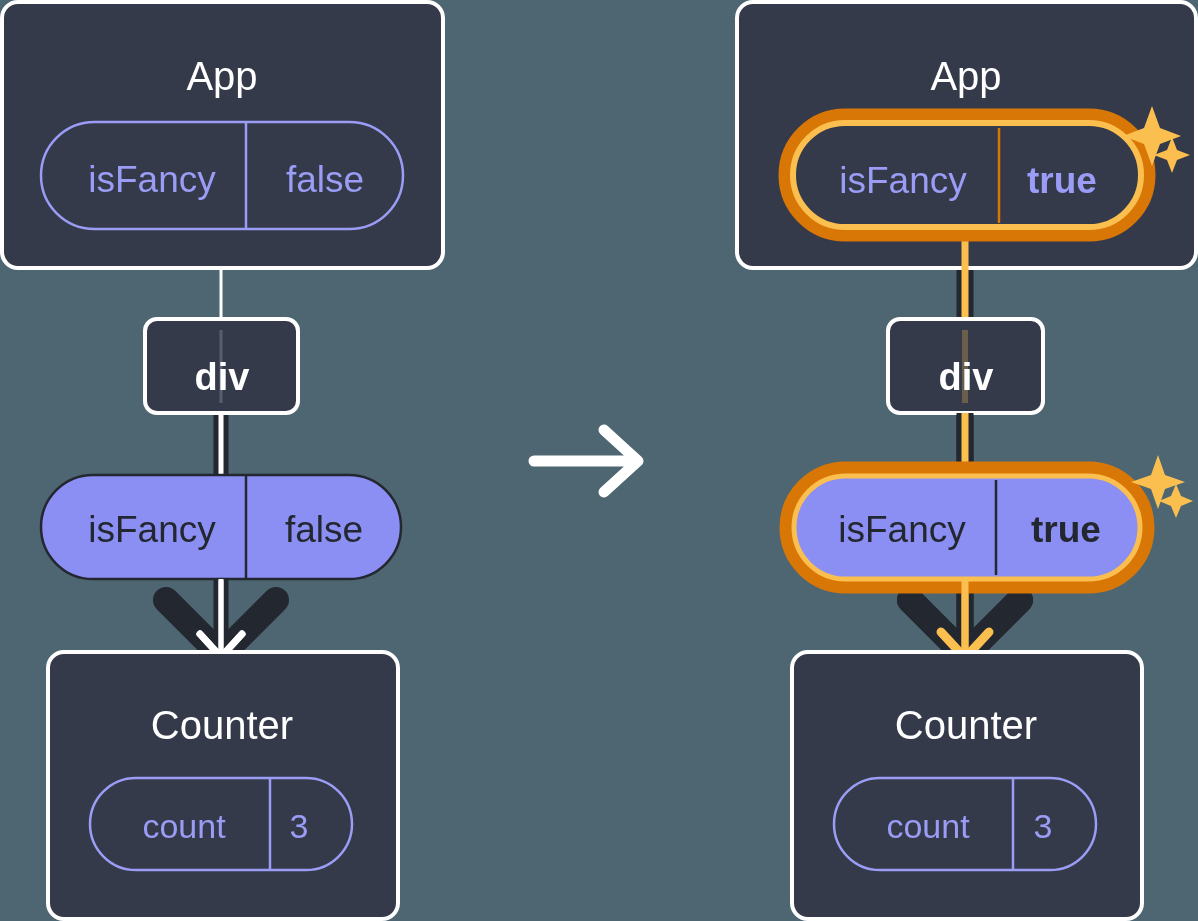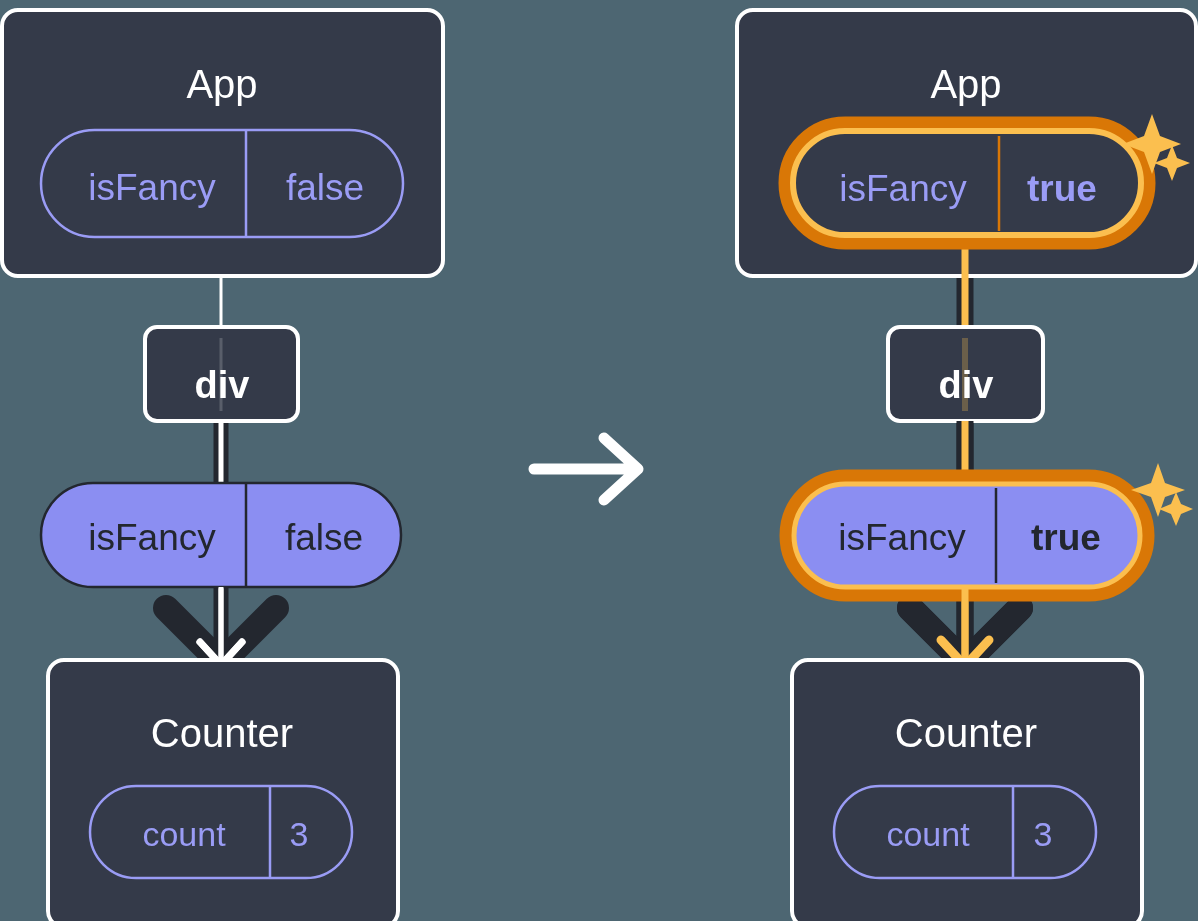--- a/index.html
+++ b/index.html
@@ -9,21 +9,21 @@
   }
   body {
     width: 1198px;
     height: 921px;
     font-family: "Liberation Sans", sans-serif;
     overflow: hidden;
     position: relative;
   }
   #stage {
     position: absolute;
-    left: 0; top: 8px;
+    left: 0; top: 0;
     width: 1198px;
     height: 774px;
   }
   #stage svg {
     display: block;
   }
   .lbl {
     font-family: "Liberation Sans", sans-serif;
   }
 </style>

